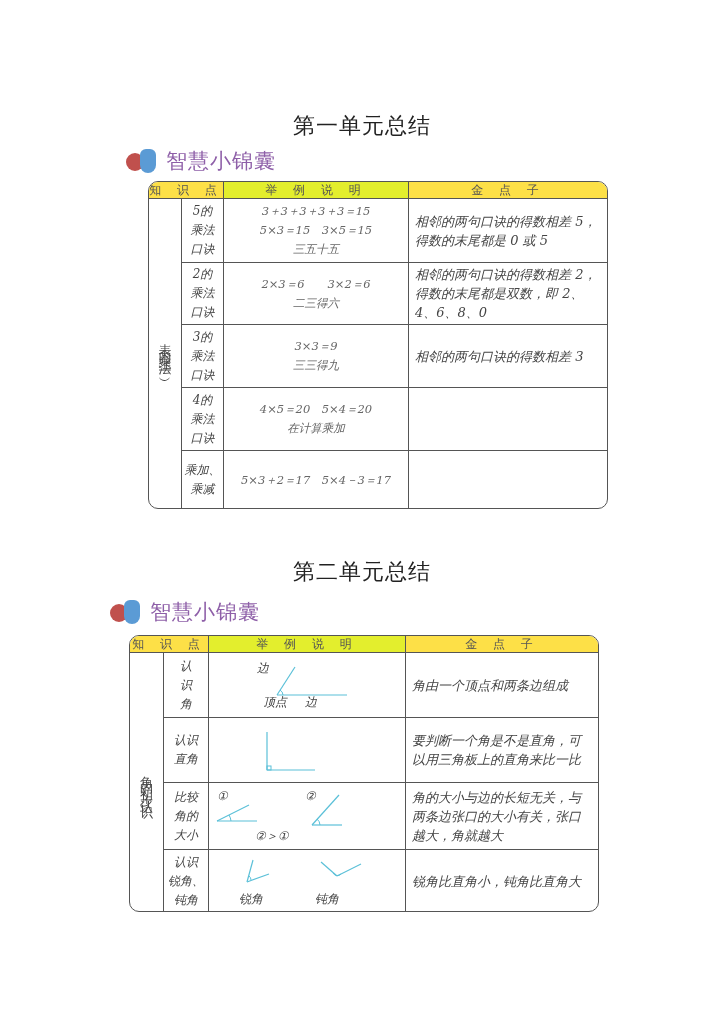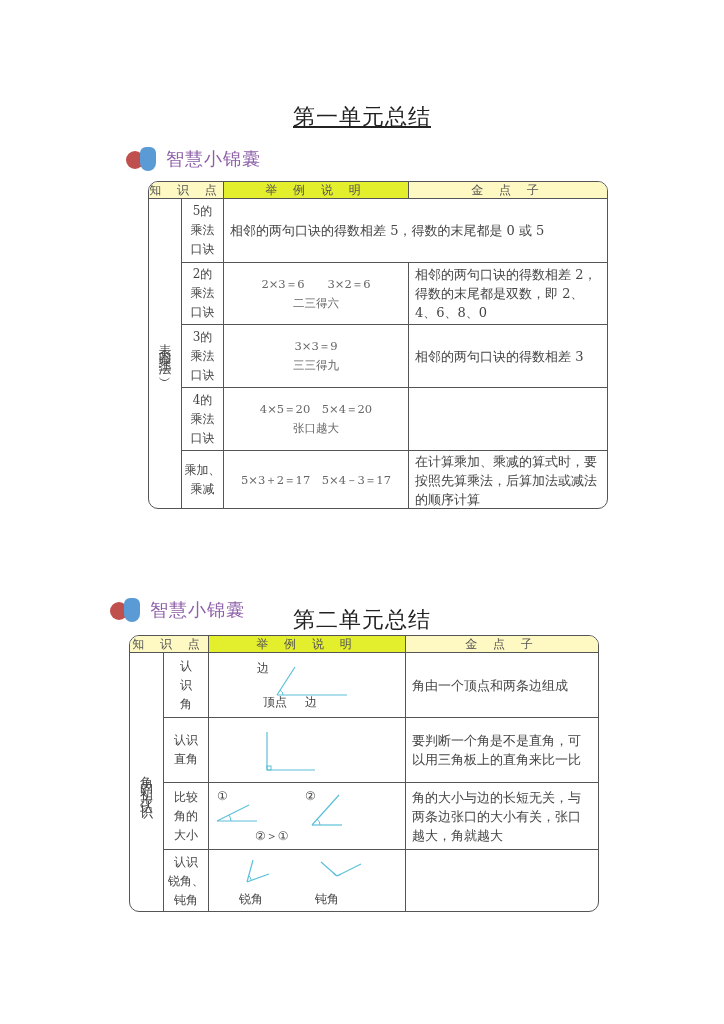--- a/index.html
+++ b/index.html
@@ -4,44 +4,44 @@
 <style>
   html, body { margin:0; padding:0; background:#ffffff; }
   body { width:724px; height:1024px; position:relative; overflow:hidden;
          font-family:"DejaVu Serif", serif; color:#333; }
   .unit-title { position:absolute; left:0; width:724px; text-align:center;
                 font-family:"DejaVu Sans", sans-serif; font-size:22px; color:#222; letter-spacing:1px; }
   .banner { position:absolute; display:flex; align-items:center; }
   .banner .mascot { width:36px; height:24px; position:relative; margin-right:4px; }
   .banner .mascot .apple { position:absolute; left:0; top:4px; width:18px; height:18px; border-radius:50%; background:#c0504d; }
   .banner .mascot .bag { position:absolute; left:14px; top:0; width:16px; height:24px; border-radius:6px 6px 8px 8px; background:#5b9bd5; }
-  .banner .label { font-family:"DejaVu Sans", sans-serif; font-size:18px; color:#8e5fa8; letter-spacing:1px; }
+  .banner .label { font-family:"DejaVu Sans", sans-serif; font-size:21px; color:#8e5fa8; letter-spacing:1px; }
 
   .tbl { position:absolute; border:1.5px solid #555; border-radius:10px; overflow:hidden; background:#fff; }
-  .tbl .hdr { display:flex; height:16px; background:#fef9c3; border-bottom:1px solid #555; font-size:12px; color:#555; }
+  .tbl .hdr { display:flex; height:16px; background:#fde047; border-bottom:1px solid #555; font-size:12px; color:#555; }
   .tbl .hdr > div { display:flex; align-items:center; justify-content:center; letter-spacing:6px; }
   .tbl .hdr .h2 { background:#e3ee2d; border-left:1px solid #555; border-right:1px solid #555; }
   .tbl .body { display:flex; }
   .tbl .cat { border-right:1px solid #555; display:flex; align-items:center; justify-content:center;
               writing-mode:vertical-rl; font-size:13px; color:#444; letter-spacing:6px; line-height:1; }
   .tbl .rows { flex:1; display:flex; flex-direction:column; }
-  .tbl .row { display:flex; border-bottom:1px solid #555; }
+  .tbl .row { display:flex; border-bottom:1px solid #555;font-style:italic; }
   .tbl .row:last-child { border-bottom:none; }
   .tbl .c1 { border-right:1px solid #555; display:flex; align-items:center; justify-content:center;
              font-size:12px; line-height:19px; color:#444; text-align:center; white-space:pre-line; }
   .tbl .c2 { border-right:1px solid #555; display:flex; flex-direction:column; align-items:center; justify-content:center;
              font-size:11.5px; line-height:19px; color:#666; }
   .tbl .c3 { flex:1; display:flex; align-items:center; padding:0 6px; font-size:13px; line-height:19px; color:#444; }
   .c2 svg { display:block; }
   .fig-lbl { font-size:12px; color:#444; }
 </style>
 </head>
 <body>
 
-<div class="unit-title" style="top:102px;text-decoration:underline;">第一单元总结</div>
+<div class="unit-title" style="top:111px;">第一单元总结</div>
 <div class="banner" style="left:126px; top:147px;">
   <div class="mascot">
       <div class="apple"></div>
       <div class="bag"></div>
     </div>
   <span class="label">智慧小锦囊</span>
 </div>
 
 <div class="tbl" style="left:148px; top:181px; width:458px; height:326px;">
   <div class="hdr">
@@ -49,20 +49,25 @@
     <div class="h2" style="width:184px;">举 例 说 明</div>
     <div style="flex:1;">金 点 子</div>
   </div>
   <div class="body" style="height:310px;">
     <div class="cat" style="width:32px;">表内乘法（一）</div>
     <div class="rows">
       <div class="row" style="height:63px;">
         <div class="c1" style="width:41px;">5的
 乘法
 口诀</div>
+        <div class="c2" style="width:184px;">
+          <span>3＋3＋3＋3＋3＝15</span>
+          <span>5×3＝15　3×5＝15</span>
+          <span>三五十五</span>
+        </div>
         <div class="c3">相邻的两句口诀的得数相差 5，得数的末尾都是 0 或 5</div>
       </div>
       <div class="row" style="height:61px;">
         <div class="c1" style="width:41px;">2的
 乘法
 口诀</div>
         <div class="c2" style="width:184px;">
           <span>2×3＝6　　3×2＝6</span>
           <span>二三得六</span>
         </div>
@@ -77,36 +82,35 @@
           <span>三三得九</span>
         </div>
         <div class="c3">相邻的两句口诀的得数相差 3</div>
       </div>
       <div class="row" style="height:62px;">
         <div class="c1" style="width:41px;">4的
 乘法
 口诀</div>
         <div class="c2" style="width:184px;">
           <span>4×5＝20　5×4＝20</span>
-          <span>张口越大</span>
+          <span>在计算乘加</span>
         </div>
       </div>
       <div class="row" style="flex:1;">
         <div class="c1" style="width:41px;">乘加、
 乘减</div>
         <div class="c2" style="width:184px;">
           <span>5×3＋2＝17　5×4－3＝17</span>
         </div>
-        <div class="c3">在计算乘加、乘减的算式时，要按照先算乘法，后算加法或减法的顺序计算</div>
       </div>
     </div>
   </div>
 </div>
 
-<div class="unit-title" style="top:557px;margin-top:48px;">第二单元总结</div>
+<div class="unit-title" style="top:557px;">第二单元总结</div>
 <div class="banner" style="left:110px; top:598px;">
   <div class="mascot">
       <div class="apple"></div>
       <div class="bag"></div>
     </div>
   <span class="label">智慧小锦囊</span>
 </div>
 
 <div class="tbl" style="left:129px; top:635px; width:468px; height:275px;">
   <div class="hdr">
@@ -173,16 +177,17 @@
             <line x1="38" y1="32" x2="44" y2="10" stroke="#5bc0d8" stroke-width="1.2"></line>
             <line x1="38" y1="32" x2="60" y2="24" stroke="#5bc0d8" stroke-width="1.2"></line>
             <path d="M42 30 A5 5 0 0 0 40 26" fill="none" stroke="#5bc0d8" stroke-width="1"></path>
             <line x1="112" y1="12" x2="128" y2="26" stroke="#5bc0d8" stroke-width="1.2"></line>
             <line x1="128" y1="26" x2="152" y2="14" stroke="#5bc0d8" stroke-width="1.2"></line>
             <path d="M124 23 A5 5 0 0 0 132 24" fill="none" stroke="#5bc0d8" stroke-width="1"></path>
           </svg>
           <span class="fig-lbl" style="position:absolute; left:30px; top:40px;">锐角</span>
           <span class="fig-lbl" style="position:absolute; left:106px; top:40px;">钝角</span>
         </div>
+        <div class="c3">锐角比直角小，钝角比直角大</div>
       </div>
     </div>
   </div>
 </div>
 
 </body></html>

